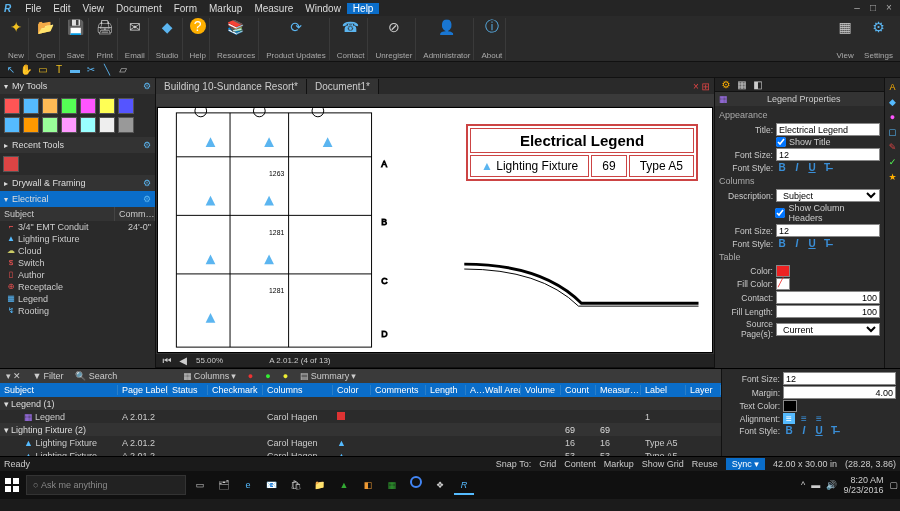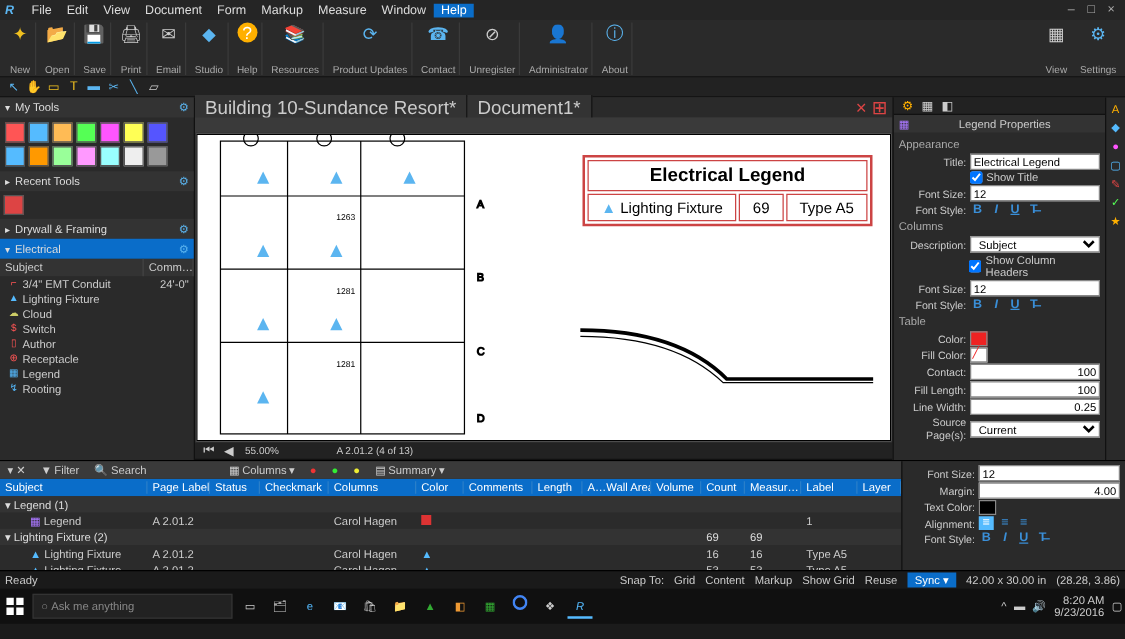--- a/index.html
+++ b/index.html
@@ -23,21 +23,21 @@
 .panelhdr .gear { margin-left:auto; color:#5bb5f0; }
 .toolgrid { padding:4px; display:flex; flex-wrap:wrap; gap:3px; }
 .toolgrid .t { width:16px; height:16px; background:#444; border:1px solid #555; font-size:10px; text-align:center; line-height:14px; }
 .treelist { flex:1; overflow:hidden; }
 .treehdr { display:flex; background:#333; font-size:9px; }
 .treehdr .c { padding:2px 4px; border-right:1px solid #444; }
 .treerow { display:flex; align-items:center; padding:1px 4px; font-size:9px; color:#ccc; }
 .treerow .ic { width:14px; height:10px; text-align:center; font-size:8px; }
 .treerow .nm { flex:1; }
 .center { flex:1; display:flex; flex-direction:column; background:#333; }
-.doctabs { height:16px; background:#2a2a2a; display:flex; align-items:center; font-size:15px; }
+.doctabs { height:16px; background:#2a2a2a; display:flex; align-items:center; font-size:10px; }
 .doctab { padding:2px 8px; background:#333; border-right:1px solid #111; color:#ccc; }
 .canvas { flex:1; background:#fff; position:relative; overflow:hidden; border:1px solid #000; margin:1px; }
 .ruler-h { height:12px; background:#3a3a3a; }
 .sidevert { width:16px; background:#2a2a2a; border-left:1px solid #111; display:flex; flex-direction:column; align-items:center; gap:3px; padding-top:4px; }
 .sidevert .vb { width:12px; height:12px; font-size:9px; text-align:center; }
 .rightpanel { width:170px; background:#2a2a2a; border-left:1px solid #111; display:flex; flex-direction:column; font-size:9px; overflow:hidden; }
 .rphdr { height:14px; background:#333; display:flex; align-items:center; padding:0 4px; }
 .rphdr .t { flex:1; text-align:center; color:#ccc; }
 .rpbody { flex:1; overflow-y:auto; padding:2px 4px; }
 .rpsec { padding:2px 0; color:#aaa; }
@@ -384,24 +384,20 @@
           </span>
         </div>
       <div class="rprow">
           <label>Contact:</label>
           <input type="text" style="text-align: right;" value="100">
         </div>
       <div class="rprow">
           <label>Fill Length:</label>
           <input type="text" style="text-align: right;" value="100">
         </div>
-      <div class="rprow">
-          <label>Line Width:</label>
-          <input type="text" style="text-align: right;" value="0.25">
-        </div>
       <div class="rprow" style="position:relative">
           <label>Source Page(s):</label>
           <select><option>Current</option></select>
 
       </div>
 
     </div>
   </div>
 
   <div class="sidevert">

